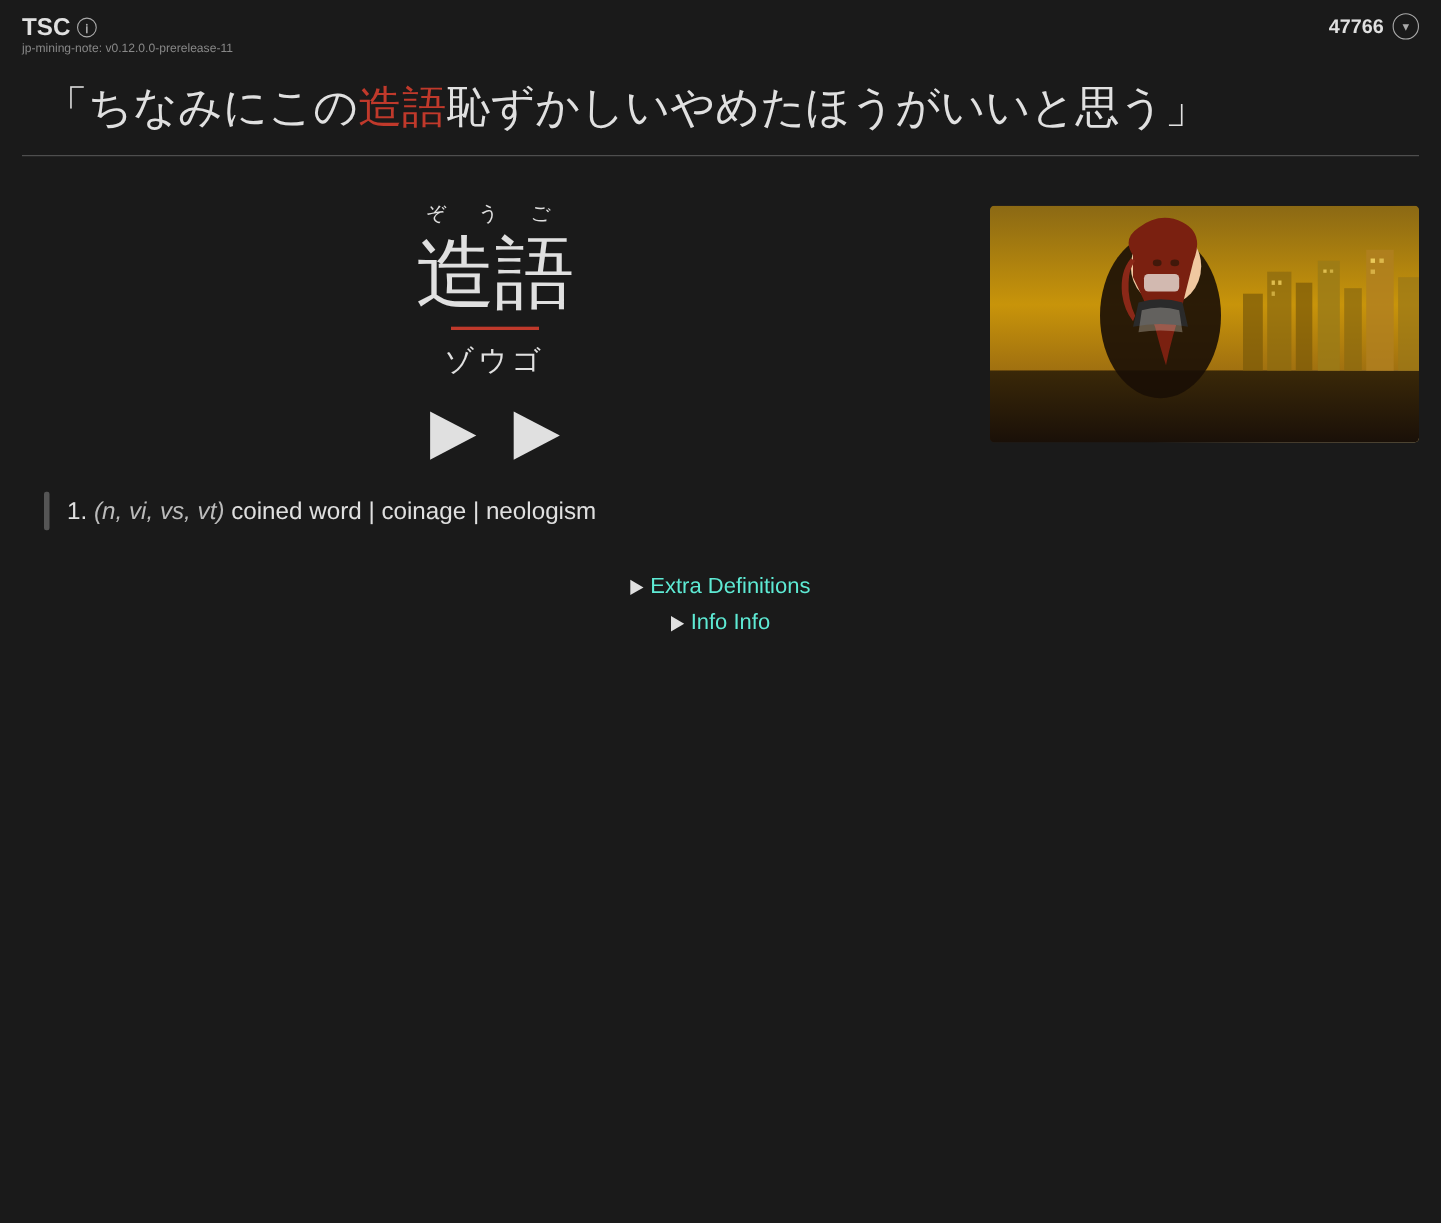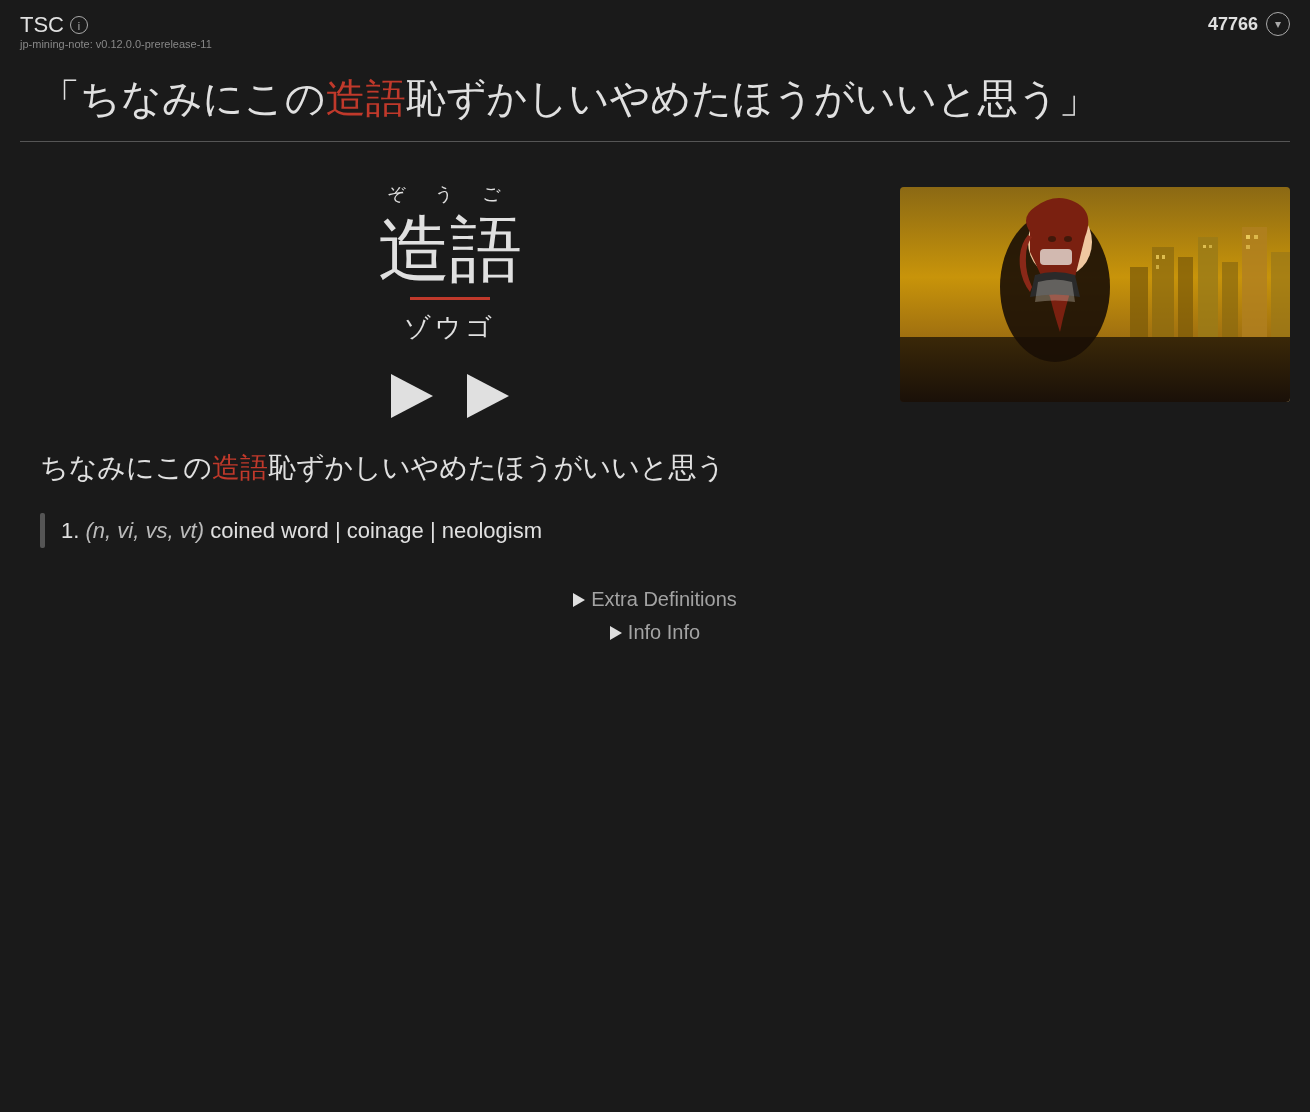--- a/index.html
+++ b/index.html
@@ -25,21 +25,21 @@
       background-color: #1a1a1a;
     }
 
     .header-left {
       display: flex;
       flex-direction: column;
     }
 
     .app-title {
       font-size: 22px;
-      font-weight: normal;
+      font-weight: bold;
       color: #e0e0e0;
       display: flex;
       align-items: center;
       gap: 6px;
     }
 
     .info-icon {
       display: inline-flex;
       align-items: center;
       justify-content: center;
@@ -233,21 +233,21 @@
       display: flex;
       flex-direction: column;
       align-items: center;
       gap: 10px;
     }
 
     .collapsible-btn {
       background: transparent;
       border: none;
       cursor: pointer;
-      color: #a3a3a3;
+      color: #5eead4;
       font-size: 20px;
       display: flex;
       align-items: center;
       gap: 6px;
     }
 
     .triangle-right {
       display: inline-block;
       width: 0;
       height: 0;
@@ -354,23 +354,20 @@
         <path d="M138 95 Q155 90 172 95 L175 115 Q155 112 135 115 Z" fill="#e8e0d8" opacity="0.3"></path>
 
         <rect x="140" y="62" width="32" height="16" rx="4" fill="#e8e0d8" opacity="0.8"></rect>
       </svg>
     </div>
   </div>
 </div>
 
 <div class="definition-section">
 
-  <div class="context-sentence">
-    <span>ちなみにこの</span><span class="context-highlight">造語</span><span>恥ずかしいやめたほうがいいと思う</span>
-  </div>
 
   <div class="definition-block">
     <div class="definition-bar"></div>
     <div class="definition-text">
       <span>1.</span>
       <span class="definition-italic">(n, vi, vs, vt)</span>
       <span>coined word | coinage | neologism</span>
     </div>
   </div>
 </div>

